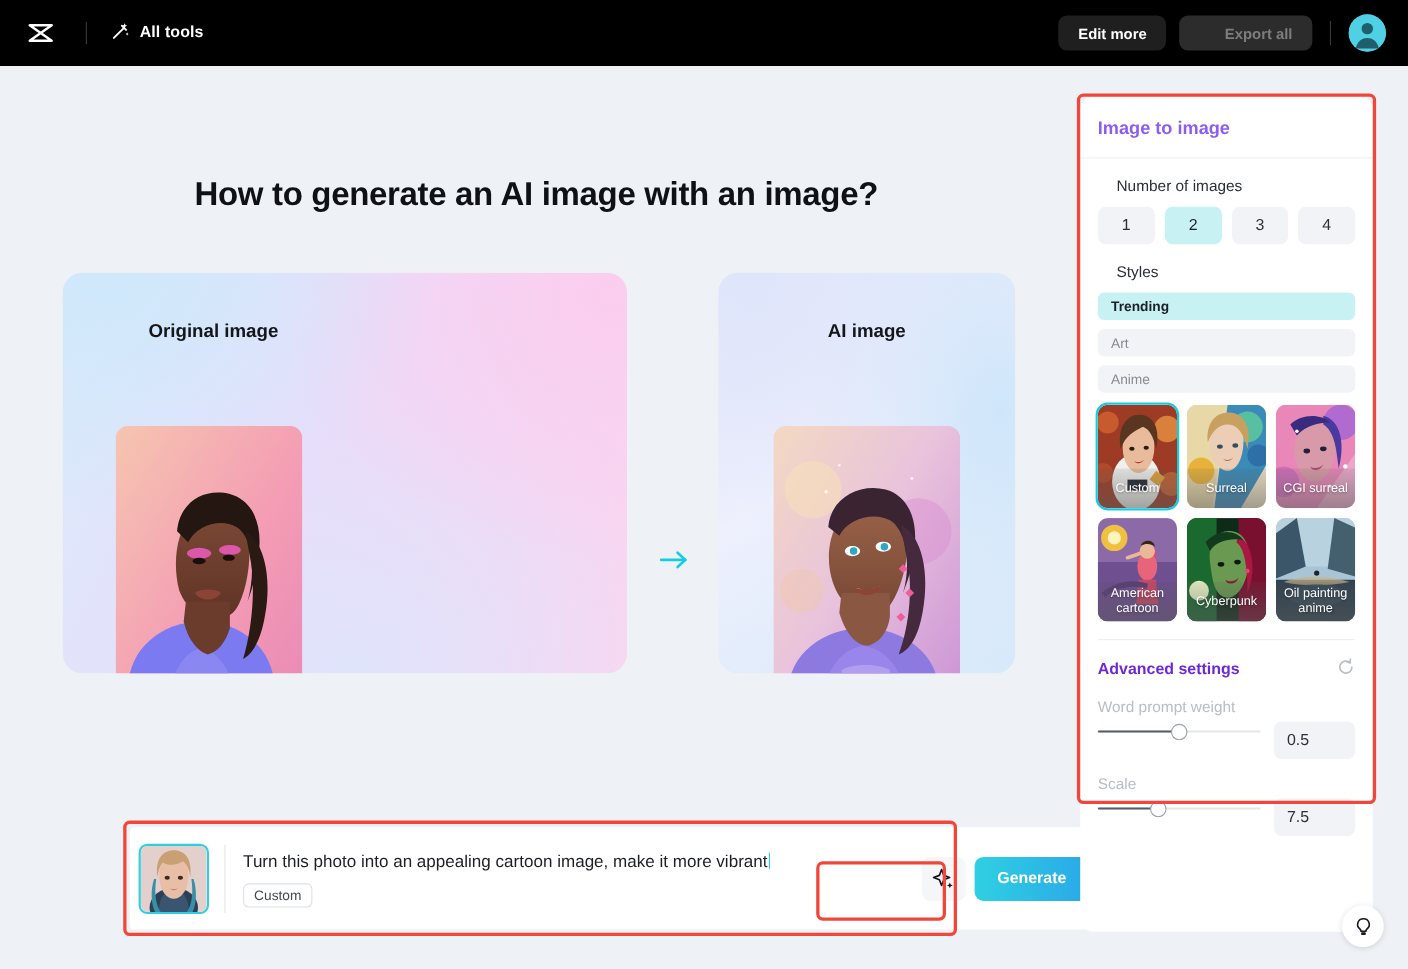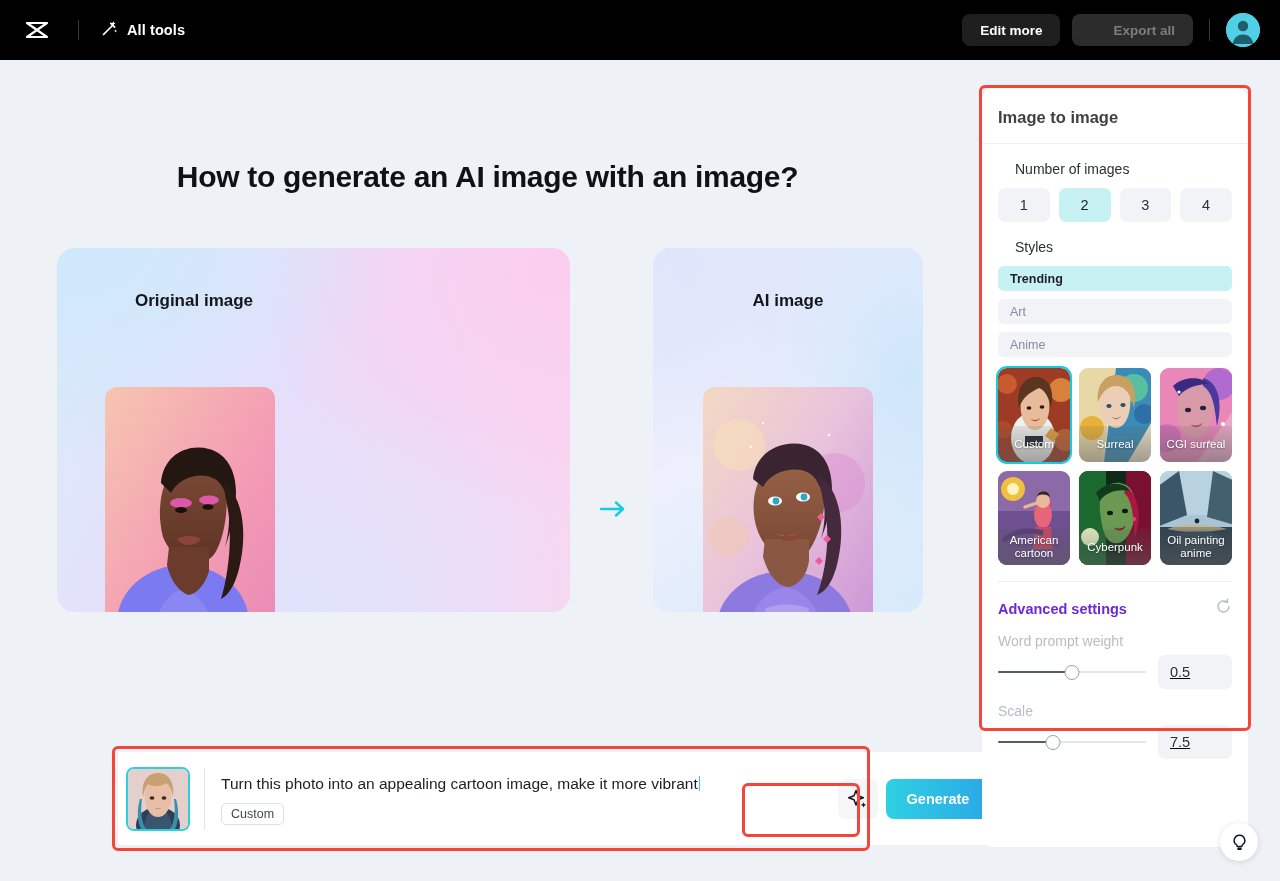--- a/index.html
+++ b/index.html
@@ -114,21 +114,21 @@
     color: #fff; font-size: 14.5px; font-weight: 700; font-family: inherit;
     margin-right: 13px; flex: 0 0 auto;
   }
 
   
   .panel {
     position: absolute; left: 982px; top: 88px; width: 266px; height: 759px;
     background: #fff; border-radius: 12px; overflow: hidden;
   }
   .panel-inner { padding: 0 16px; }
-  .panel-title { font-size: 16.5px; font-weight: 700; color: #404040; padding: 20px 0 16px; }
+  .panel-title { font-size: 16.5px; font-weight: 700; color: #8b5cf6; padding: 20px 0 16px; }
   .hr { height:1px; background:#eceff2; }
   .sec-label { font-size: 14px; color: #2b2f36; margin: 17px 17px 11px; }
   .num-row { display: flex; gap: 9px; }
   .num-btn {
     flex: 1; height: 34px; border-radius: 7px; background: #f1f3f6; border: none;
     font-size: 14.5px; color: #2b2f36; font-family: inherit; cursor: pointer;
     display:flex; align-items:center; justify-content:center;
   }
   .num-btn.active { background: #c7f1f3; color: #1b2026; }
   .chip-row { display:flex; gap: 8px; margin-bottom: 11px; flex-direction: column; }
@@ -149,21 +149,21 @@
     color:#fff; font-size: 11.5px; line-height: 13px; padding: 0 3px;
     background: linear-gradient(180deg, rgba(80,80,80,0.12), rgba(90,90,90,0.52));
     text-shadow: 0 1px 2px rgba(0,0,0,.35);
   }
   .adv-head {
     display:flex; align-items:center; justify-content:space-between;
     margin: 16px 0 4px;
   }
   .adv-title { font-size: 14.5px; font-weight: 700; color:#6d28d9; }
   .slider-label { font-size: 14px; color:#b8bdc5; margin: 14px 0 6px; }
-  .slider-row { display:flex; align-items:center; gap: 12px; text-decoration: underline; }
+  .slider-row { display:flex; align-items:flex-start; gap: 12px; }
   .track { position: relative; flex: 1 1 auto; height: 18px; }
   .track .rail { position:absolute; top:8px; left:0; right:0; height:2px; background:#e3e6ea; border-radius:1px;}
   .track .fill { position:absolute; top:8px; left:0; height:2px; background:#535c69; border-radius:1px;}
   .track .knob {
     position:absolute; top:2px; width:15px; height:15px; border-radius:50%;
     background:#fff; border:1.5px solid #9aa2ad; transform: translateX(-50%);
   }
   .val-box {
     width: 74px; height: 34px; border-radius: 7px; background:#f1f3f6;
     display:flex; align-items:center; padding-left: 12px;

